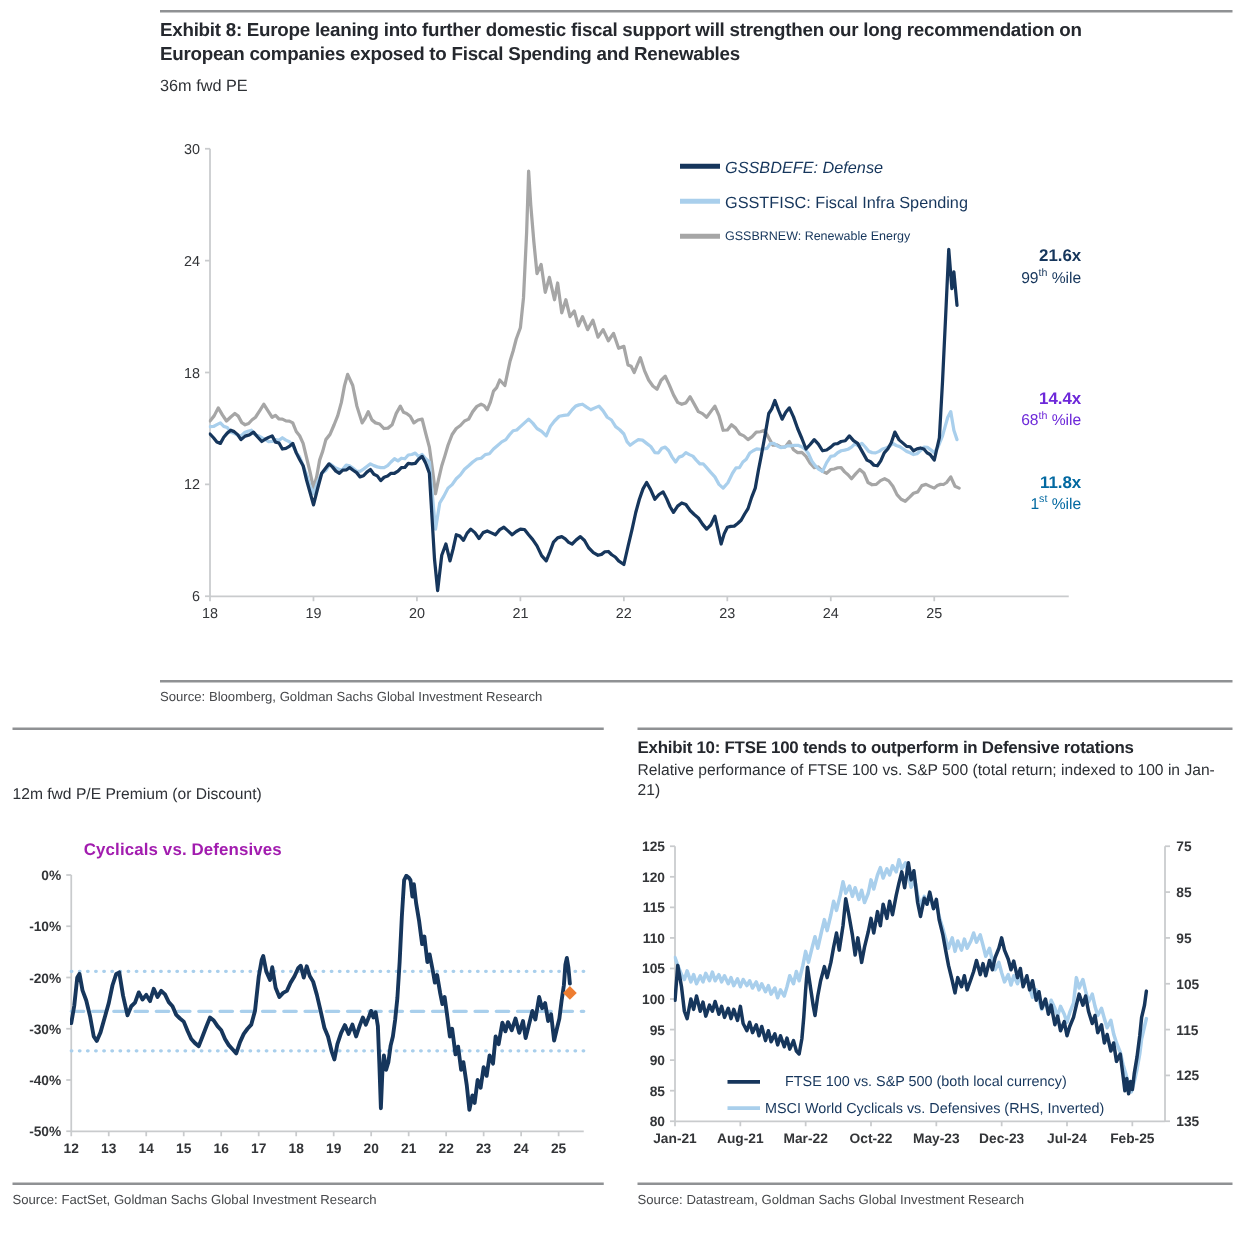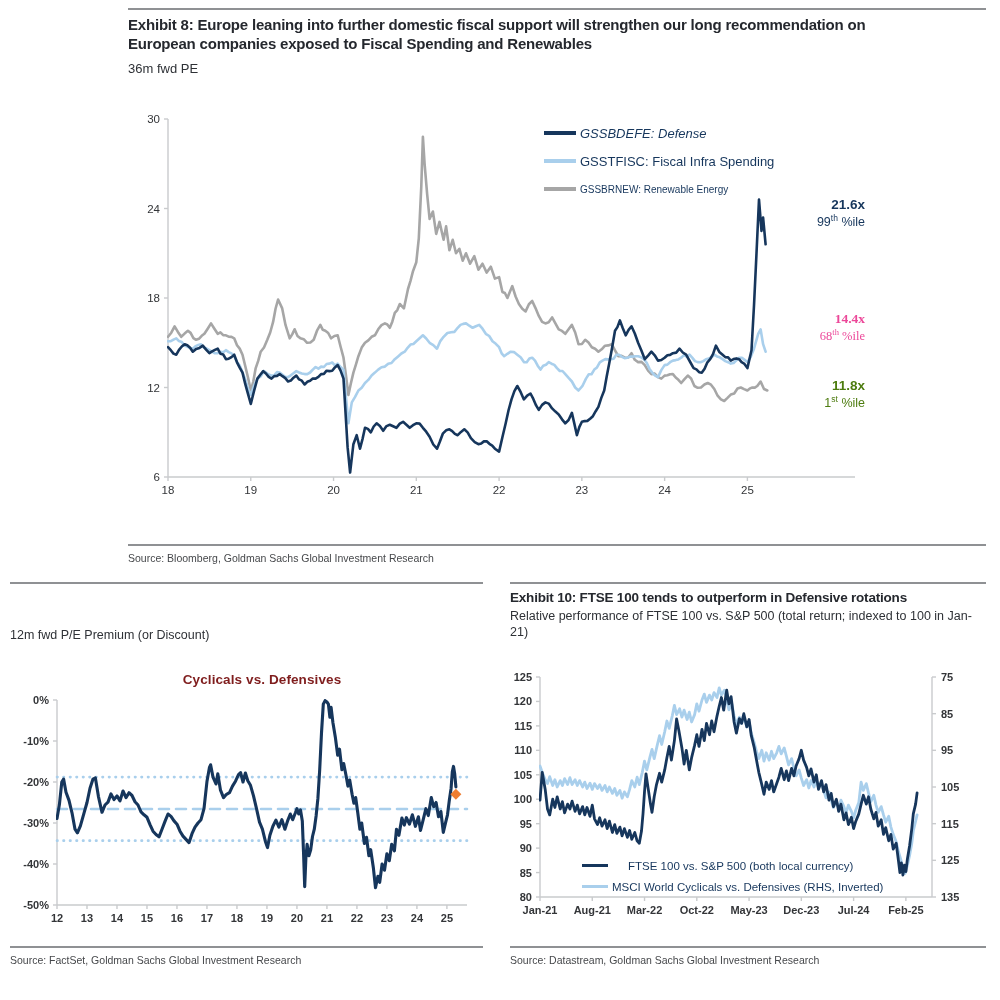--- a/index.html
+++ b/index.html
@@ -13,21 +13,21 @@
   .src{position:absolute;font-size:10.5px;color:#46484b;}
   svg.chart{position:absolute;overflow:visible;}
   .legend{position:absolute;}
   .legend-row{display:flex;align-items:center;white-space:nowrap;}
   .sw{display:inline-block;flex:0 0 auto;}
   .legend-label{color:#16365c;}
   .ann{position:absolute;text-align:right;width:112px;line-height:16.5px;}
   .ann .v{font-weight:bold;font-size:13.5px;}
   .ann .p{font-size:12.5px;}
   .ann sup{font-size:8.5px;vertical-align:super;line-height:0;}
-  .chart2-title{position:absolute;font-weight:bold;font-size:13.5px;color:#7f1d1d;text-align:center;letter-spacing:0.1px;}
+  .chart2-title{position:absolute;font-weight:bold;font-size:13.5px;color:#a21caf;text-align:left;letter-spacing:0.1px;}
 </style>
 </head>
 <body>
 
 <div class="page">
 
   <div class="rule" style="left:128px;top:8px;width:858px;"></div>
   <div class="ex-title" style="left:128px;top:15px;width:800px;">Exhibit 8: Europe leaning into further domestic fiscal support will strengthen our long recommendation on European companies exposed to Fiscal Spending and Renewables</div>
   <div class="ex-sub" style="left:128px;top:61px;">36m fwd PE</div>
 
@@ -81,25 +81,25 @@
       <div class="legend-row" style="height: 28px;">
         <span class="sw" style="width: 32px; height: 3.2px; background: rgb(166, 166, 166);"></span>
         <span class="legend-label" style="font-size: 10px; margin-left: 4px;">GSSBRNEW: Renewable Energy</span>
       </div>
     </div>
   <div id="ann1">
       <div class="ann" style="left: 753px; top: 197px; color: rgb(22, 54, 92);">
         <div class="v">21.6x</div>
         <div class="p"><span>99</span><sup>th</sup><span> %ile</span></div>
       </div>
-      <div class="ann" style="left: 753px; top: 311px; color: #ec4899; font-family: Liberation Serif, serif;">
+      <div class="ann" style="left: 753px; top: 311px; color: #6d28d9;">
         <div class="v">14.4x</div>
         <div class="p"><span>68</span><sup>th</sup><span> %ile</span></div>
       </div>
-      <div class="ann" style="left: 753px; top: 378px; color: #4d7c0f;">
+      <div class="ann" style="left: 753px; top: 378px; color: #0369a1;">
         <div class="v">11.8x</div>
         <div class="p"><span>1</span><sup>st</sup><span> %ile</span></div>
       </div>
     </div>
 
   <div class="rule" style="left:128px;top:544px;width:858px;height:1.6px;"></div>
   <div class="src" style="left:128px;top:552px;">Source: Bloomberg, Goldman Sachs Global Investment Research</div>
 
   <div class="rule" style="left:10px;top:582px;width:473px;"></div>
   <div class="ex-sub small" style="left:10px;top:627px;">12m fwd P/E Premium (or Discount)</div>

